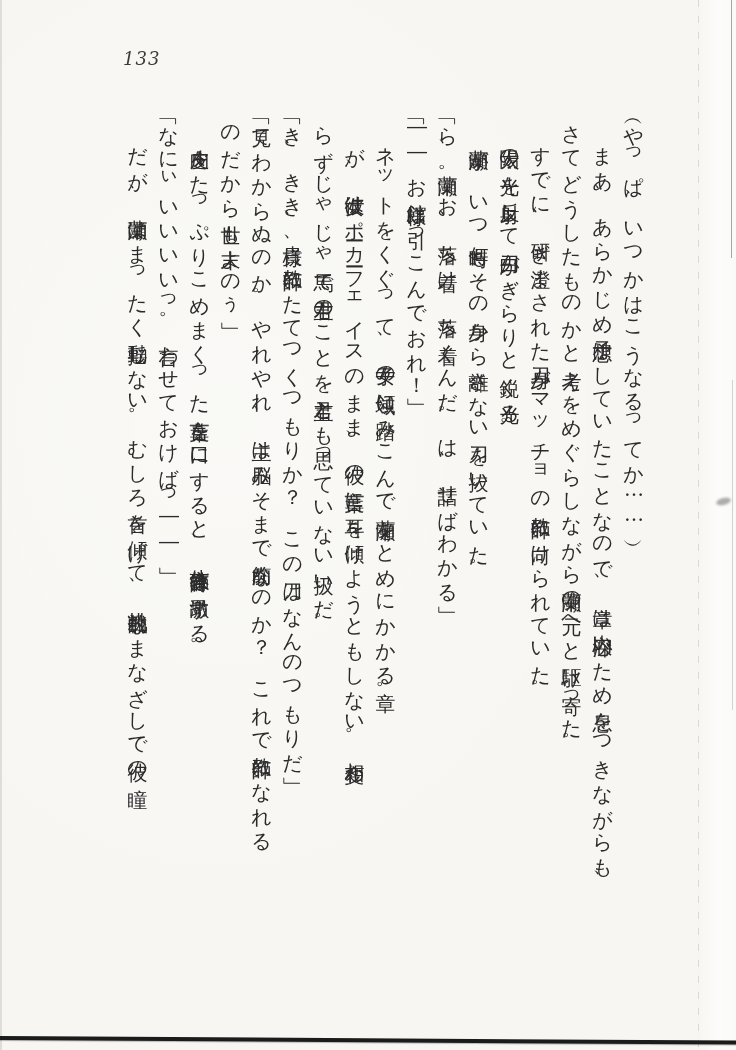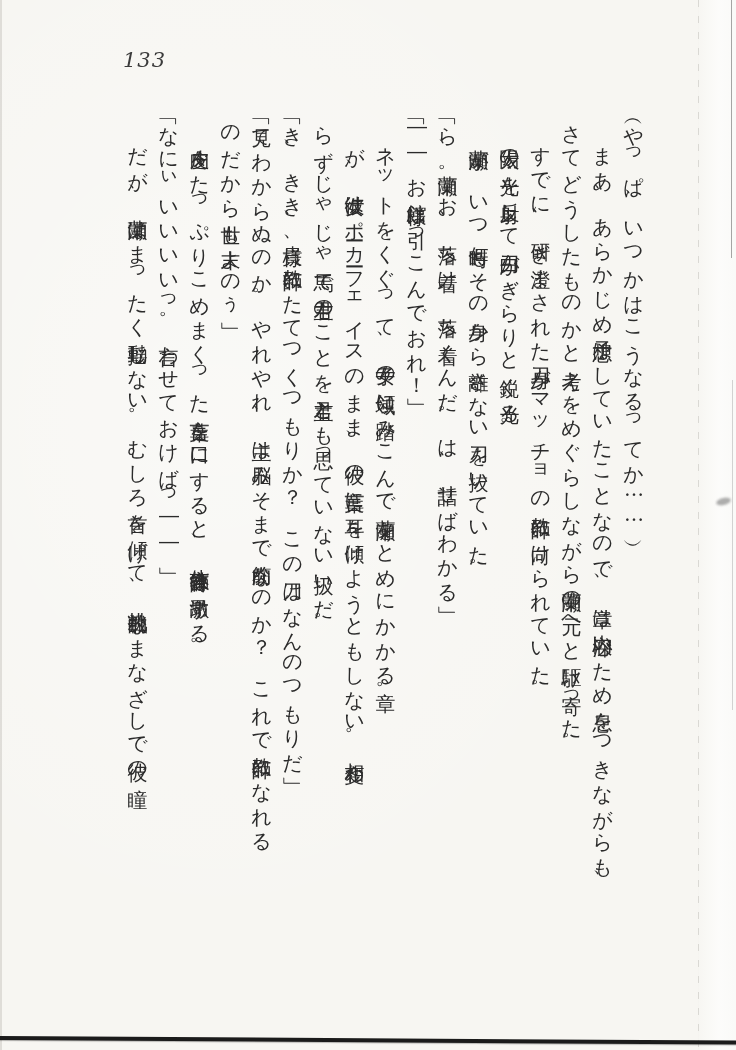--- a/index.html
+++ b/index.html
@@ -76,21 +76,21 @@
     background: #1b1b1b;
     transform: rotate(0.35deg);
     transform-origin: left center;
     box-shadow: 0 1px 1px rgba(0,0,0,0.25);
   }
   .page-number {
     position: absolute;
     left: 123px; top: 48px;
     font-family: "DejaVu Serif", "Liberation Serif", serif;
     font-style: italic;
-    font-size: 21px;
+    font-size: 18px;
     letter-spacing: 1px;
     color: #3b3b3b;
   }
   
   .text-block {
     position: absolute;
     top: 112px;
     right: 87px;
     height: 834px;
     width: 530px;

